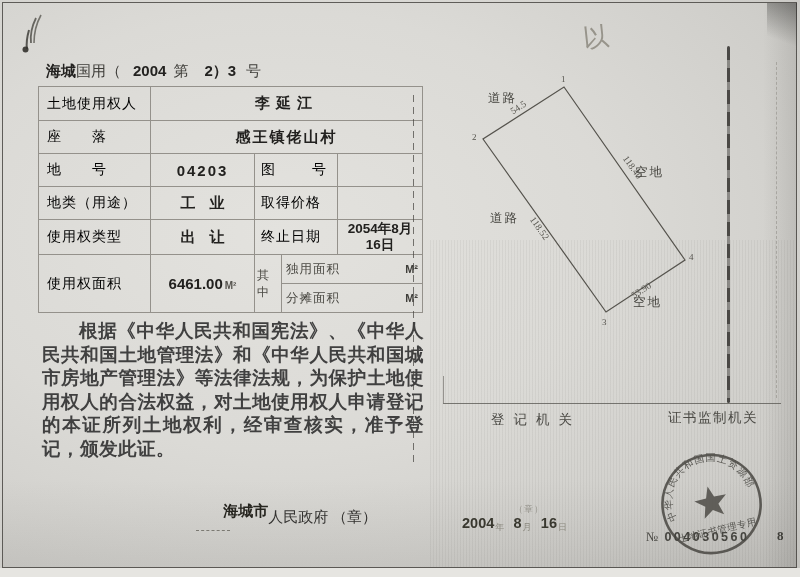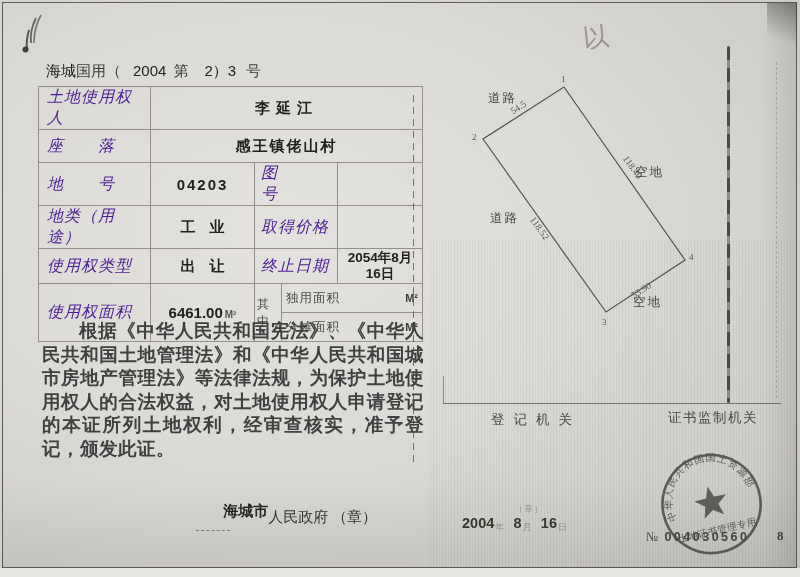--- a/index.html
+++ b/index.html
@@ -24,28 +24,28 @@
   #right-band{position:absolute;right:3px;top:3px;bottom:9px;width:34px;background:linear-gradient(90deg, rgba(0,0,0,0) 0%, rgba(70,68,64,.14) 100%);}
   .striations{
     position:absolute;left:430px;right:4px;top:240px;bottom:10px;
     background:repeating-linear-gradient(90deg, rgba(70,68,64,.07) 0 1px, rgba(0,0,0,0) 1px 3px);
     opacity:.9;pointer-events:none;
   }
   .bottom-shade{position:absolute;left:3px;right:4px;top:480px;height:88px;background:linear-gradient(180deg, rgba(0,0,0,0), rgba(88,86,82,.10));pointer-events:none;}
 
   
   #cert-header{position:absolute;left:46px;top:62px;display:flex;align-items:baseline;font-size:15px;color:#3c3b37;}
-  #cert-header .v{font-family:"Liberation Sans",sans-serif;font-weight:normal;color:#232220;}
+  #cert-header .v{font-family:"Liberation Sans",sans-serif;font-weight:bold;color:#232220;}
   #cert-header .g1{}#cert-header .g2{margin-left:12px;}
   #cert-header .g3{margin-left:7px;}#cert-header .g4{margin-left:16px;}#cert-header .g5{margin-left:10px;}
 
   
   #cert-table{position:absolute;left:38px;top:86px;border-collapse:collapse;table-layout:fixed;width:384px;}
   #cert-table td{border:1px solid #94918b;padding:0 4px;overflow:hidden;}
-  #cert-table .lbl{font-size:16px;color:#4c1d95;letter-spacing:1px;padding-left:8px;font-style:italic;}
+  #cert-table .lbl{font-size:14px;color:#000000;letter-spacing:1px;padding-left:8px;}
   #cert-table .val{font-family:"Liberation Sans",sans-serif;font-weight:bold;font-size:15px;color:#22211f;text-align:center;}
   #cert-table .sp2{letter-spacing:14px;text-indent:14px;}
   #cert-table .unit{font-size:10px;color:#55534e;font-weight:bold;}
   #cert-table .qz{font-size:12px;color:#4a4943;line-height:1.35;padding:0 2px;word-break:break-all;}
   .subcell{display:flex;justify-content:space-between;align-items:center;}
   .subcell .sl{font-size:12.5px;color:#4a4943;letter-spacing:1px;}
   .subcell .su{font-size:11px;color:#3f3e3a;font-weight:bold;font-family:"Liberation Sans",sans-serif;}
   .area-val{display:flex;align-items:baseline;justify-content:center;gap:2px;}
 
   

